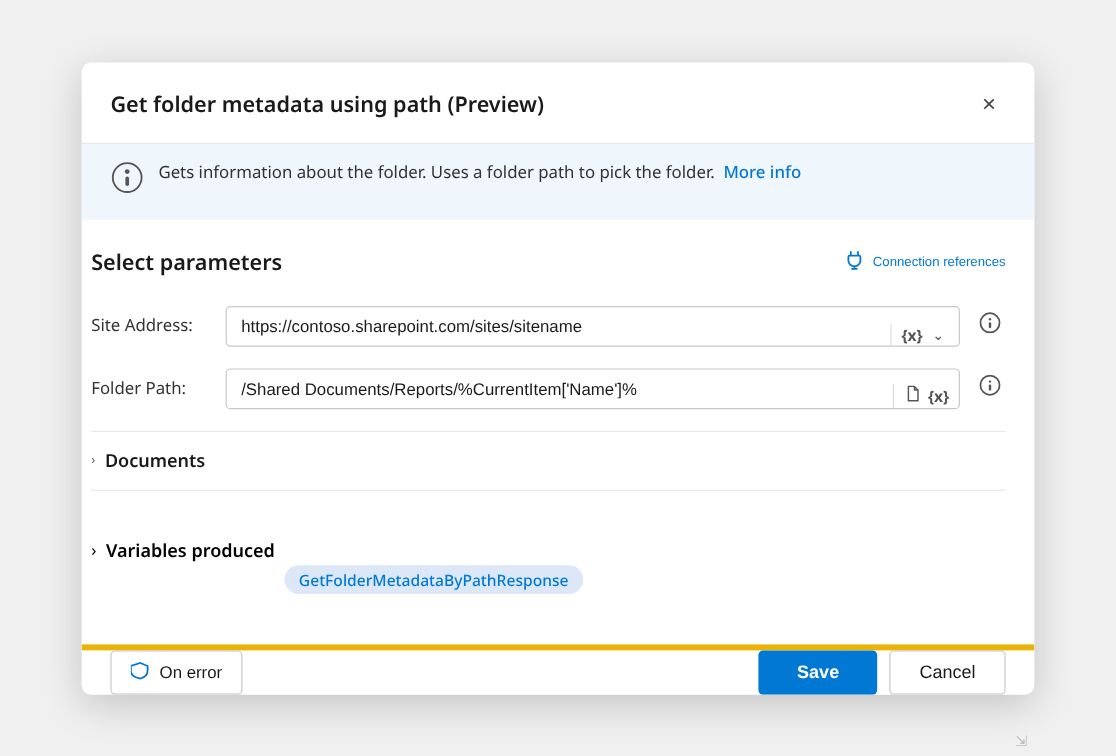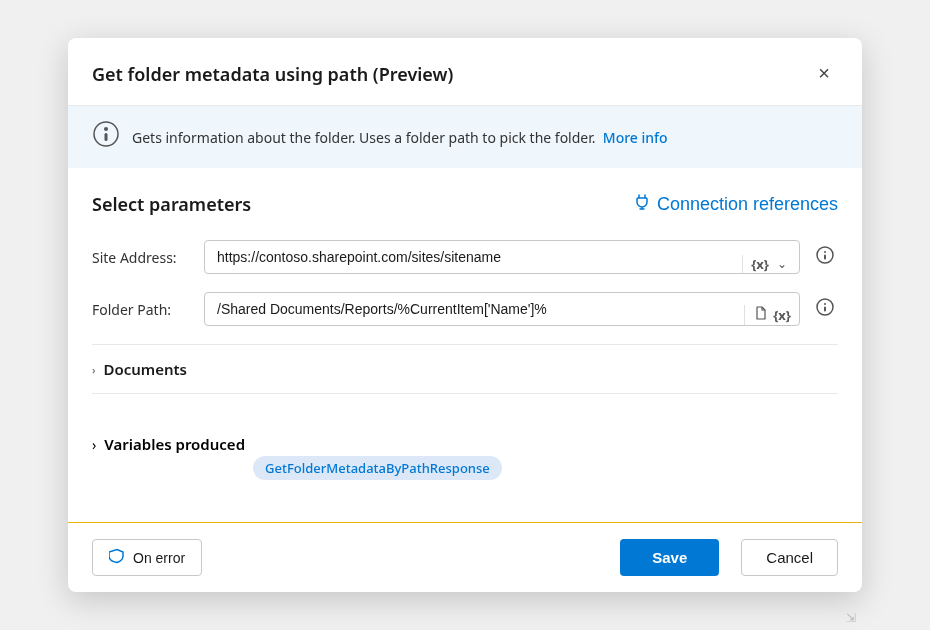--- a/index.html
+++ b/index.html
@@ -39,56 +39,55 @@
       font-size: 20px;
       padding: 4px 8px;
       border-radius: 4px;
       display: flex;
       align-items: center;
     }
     .info-banner {
       background: #eff6fc;
       padding: 14px 24px;
       display: flex;
-      align-items: center;
       gap: 12px;
       font-size: 14px;
       color: #333;
       margin-bottom: 8px;
     }
     .info-icon {
       font-size: 22px;
       color: #555;
       flex-shrink: 0;
     }
     .info-banner a {
       color: #0078d4;
       text-decoration: none;
       font-weight: 500;
     }
     .dialog-body {
-      padding: 16px 24px 24px 24px;
+      padding: 16px 24px 24px 8px;
     }
     .section-header {
       display: flex;
       align-items: center;
       justify-content: space-between;
       margin-bottom: 24px;
     }
     .section-title {
       font-size: 18px;
       font-weight: 600;
       color: #1a1a1a;
     }
     .connection-ref-btn {
       display: flex;
       align-items: center;
       gap: 6px;
       color: #0078d4;
-      font-size: 18px;
+      font-size: 11px;
       font-weight: 500;
       background: none;
       border: none;
       cursor: pointer;
     }
     .field-row {
       display: flex;
       align-items: center;
       margin-bottom: 18px;
       gap: 12px;
@@ -180,40 +179,40 @@
       border-radius: 12px;
       padding: 3px 12px;
       font-size: 13px;
       font-weight: 500;
       margin-top: 48px;
     }
     .dialog-footer {
       display: flex;
       align-items: center;
       justify-content: space-between;
-      padding: 16px 24px;
-      border-top: 1px solid #eab308;
+      padding: 0 24px;
+      border-top: 5px solid #eab308;
       margin-top: 8px;
     }
     .on-error-btn {
       display: flex;
       align-items: center;
       gap: 8px;
       border: 1.5px solid #c8c8c8;
       border-radius: 4px;
       background: #fff;
       padding: 8px 16px;
       font-size: 14px;
       color: #1a1a1a;
       cursor: pointer;
       font-weight: 500;
     }
     .footer-right {
       display: flex;
-      gap: 22px;
+      gap: 10px;
       margin-left: 24px;
     }
     .save-btn {
       background: #0078d4;
       color: #fff;
       border: none;
       border-radius: 4px;
       padding: 9px 32px;
       font-size: 15px;
       font-weight: 600;

